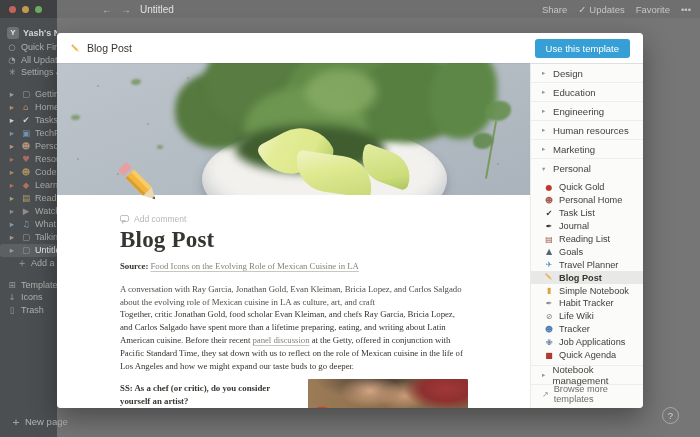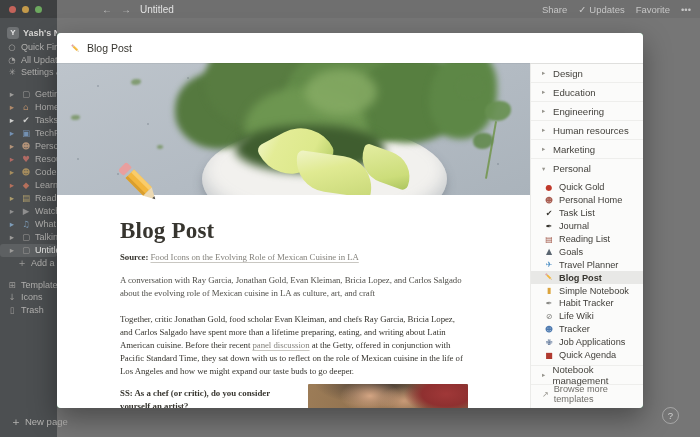--- a/index.html
+++ b/index.html
@@ -79,21 +79,21 @@
                  font-family:"Liberation Sans",sans-serif; height:9px; }
   .bubble { width:9px; height:7px; border:1px solid #c3c1bd; border-radius:2px; position:relative; }
   .bubble:after { content:""; position:absolute; left:1px; bottom:-3px; border:2px solid transparent;
                   border-top-color:#c3c1bd; border-left-color:#c3c1bd; width:0; height:0; }
   .page-title { font-size:23px; font-weight:bold; margin-top:4px; letter-spacing:.2px; }
   .pv-text { width:348px; font-size:8.8px; line-height:12.8px; letter-spacing:-0.05px; }
   .intro { margin-top:10px; color:#51504b; }
   .source { margin-top:7px; }
   .source b { color:#37352f; }
   a.pv-link { color:#85837d; text-decoration:underline; text-decoration-color:#c9c7c2; text-underline-offset:2px; }
-  .bodytext { margin-top:14px; }
+  .bodytext { margin-top:0; }
   .qrow { display:flex; margin-top:7px; width:348px; }
   .question { width:178px; font-weight:bold; font-size:8.8px; line-height:12.8px; margin-top:3px; }
   .qphoto { width:160px; height:46px; margin-left:10px; border-radius:1px;
     background:
       radial-gradient(60px 30px at 138px 10px, #a03838 0%, #8f3030 40%, rgba(143,48,48,0) 70%),
       radial-gradient(40px 22px at 62px 12px, #d4a583 0%, rgba(212,165,131,0) 75%),
       radial-gradient(34px 20px at 96px 17px, #c89a77 0%, rgba(200,154,119,0) 75%),
       radial-gradient(16px 11px at 14px 34px, #c2452e 55%, rgba(194,69,46,0) 62%),
       radial-gradient(13px 9px at 34px 38px, #cf5a35 55%, rgba(207,90,53,0) 62%),
       radial-gradient(12px 9px at 52px 40px, #b53a28 55%, rgba(181,58,40,0) 62%),
@@ -274,20 +274,21 @@
             <rect x="2" y="21" width="8" height="10" rx="2.5" fill="#e89f9f"></rect>
             <rect x="9" y="21" width="3" height="10" fill="#b9bec4"></rect>
             <rect x="12" y="21" width="26" height="10" fill="#f3b63c"></rect>
             <rect x="12" y="21" width="26" height="3.2" fill="#f9cc6b"></rect>
             <polygon points="38,21 48,26 38,31" fill="#ecd9b2"></polygon>
             <polygon points="45.5,24.7 48,26 45.5,27.3" fill="#4a4a4a"></polygon>
           </g>
         </svg>
         <span>Blog Post</span>
       </div>
+      <button class="cta">Use this template</button>
     </div>
 
     <div class="modal-body">
 
       <div class="preview">
         <div class="cover">
           <i class="speck" style="left:40px;top:22px;width:2px;height:2px;"></i>
           <i class="speck" style="left:90px;top:60px;width:2px;height:2px;"></i>
           <i class="speck" style="left:20px;top:95px;width:2px;height:2px;"></i>
           <i class="speck" style="left:130px;top:14px;width:2px;height:2px;"></i>
@@ -323,20 +324,24 @@
               <rect x="13" y="20" width="25" height="12" fill="#f3b63c"></rect>
               <rect x="13" y="20" width="25" height="4" fill="#f9cc6b"></rect>
               <rect x="13" y="29" width="25" height="3" fill="#d99e2e"></rect>
               <polygon points="38,20 49,26 38,32" fill="#ecd9b2"></polygon>
               <polygon points="46.2,24.5 49,26 46.2,27.5" fill="#4a4a4a"></polygon>
             </g>
           </svg>
         </div>
 
         <div class="content">
+          <div class="add-comment">
+            <span class="bubble"></span>
+            <span>Add comment</span>
+          </div>
           <div class="page-title">Blog Post</div>
           <p class="pv-text source"><b>Source:</b>
             <a class="pv-link">Food Icons on the Evolving Role of Mexican Cuisine in LA</a></p>
           <p class="pv-text intro">A conversation with Ray Garcia, Jonathan Gold, Evan Kleiman, Bricia Lopez, and Carlos Salgado about the evolving role of Mexican cuisine in LA as culture, art, and craft</p>
           <p class="pv-text bodytext"><span>Together, critic Jonathan Gold, food scholar Evan Kleiman, and chefs Ray Garcia, Bricia Lopez, and Carlos Salgado have spent more than a lifetime preparing, eating, and writing about Latin American cuisine. Before their recent </span><a class="pv-link">panel discussion</a><span> at the Getty, offered in conjunction with Pacific Standard Time, they sat down with us to reflect on the role of Mexican cuisine in the life of Los Angeles and how we might expand our taste buds to go deeper.</span></p>
           <div class="qrow">
             <div class="question">SS: As a chef (or critic), do you consider yourself an artist?</div>
             <div class="qphoto"></div>
           </div>
         </div>

